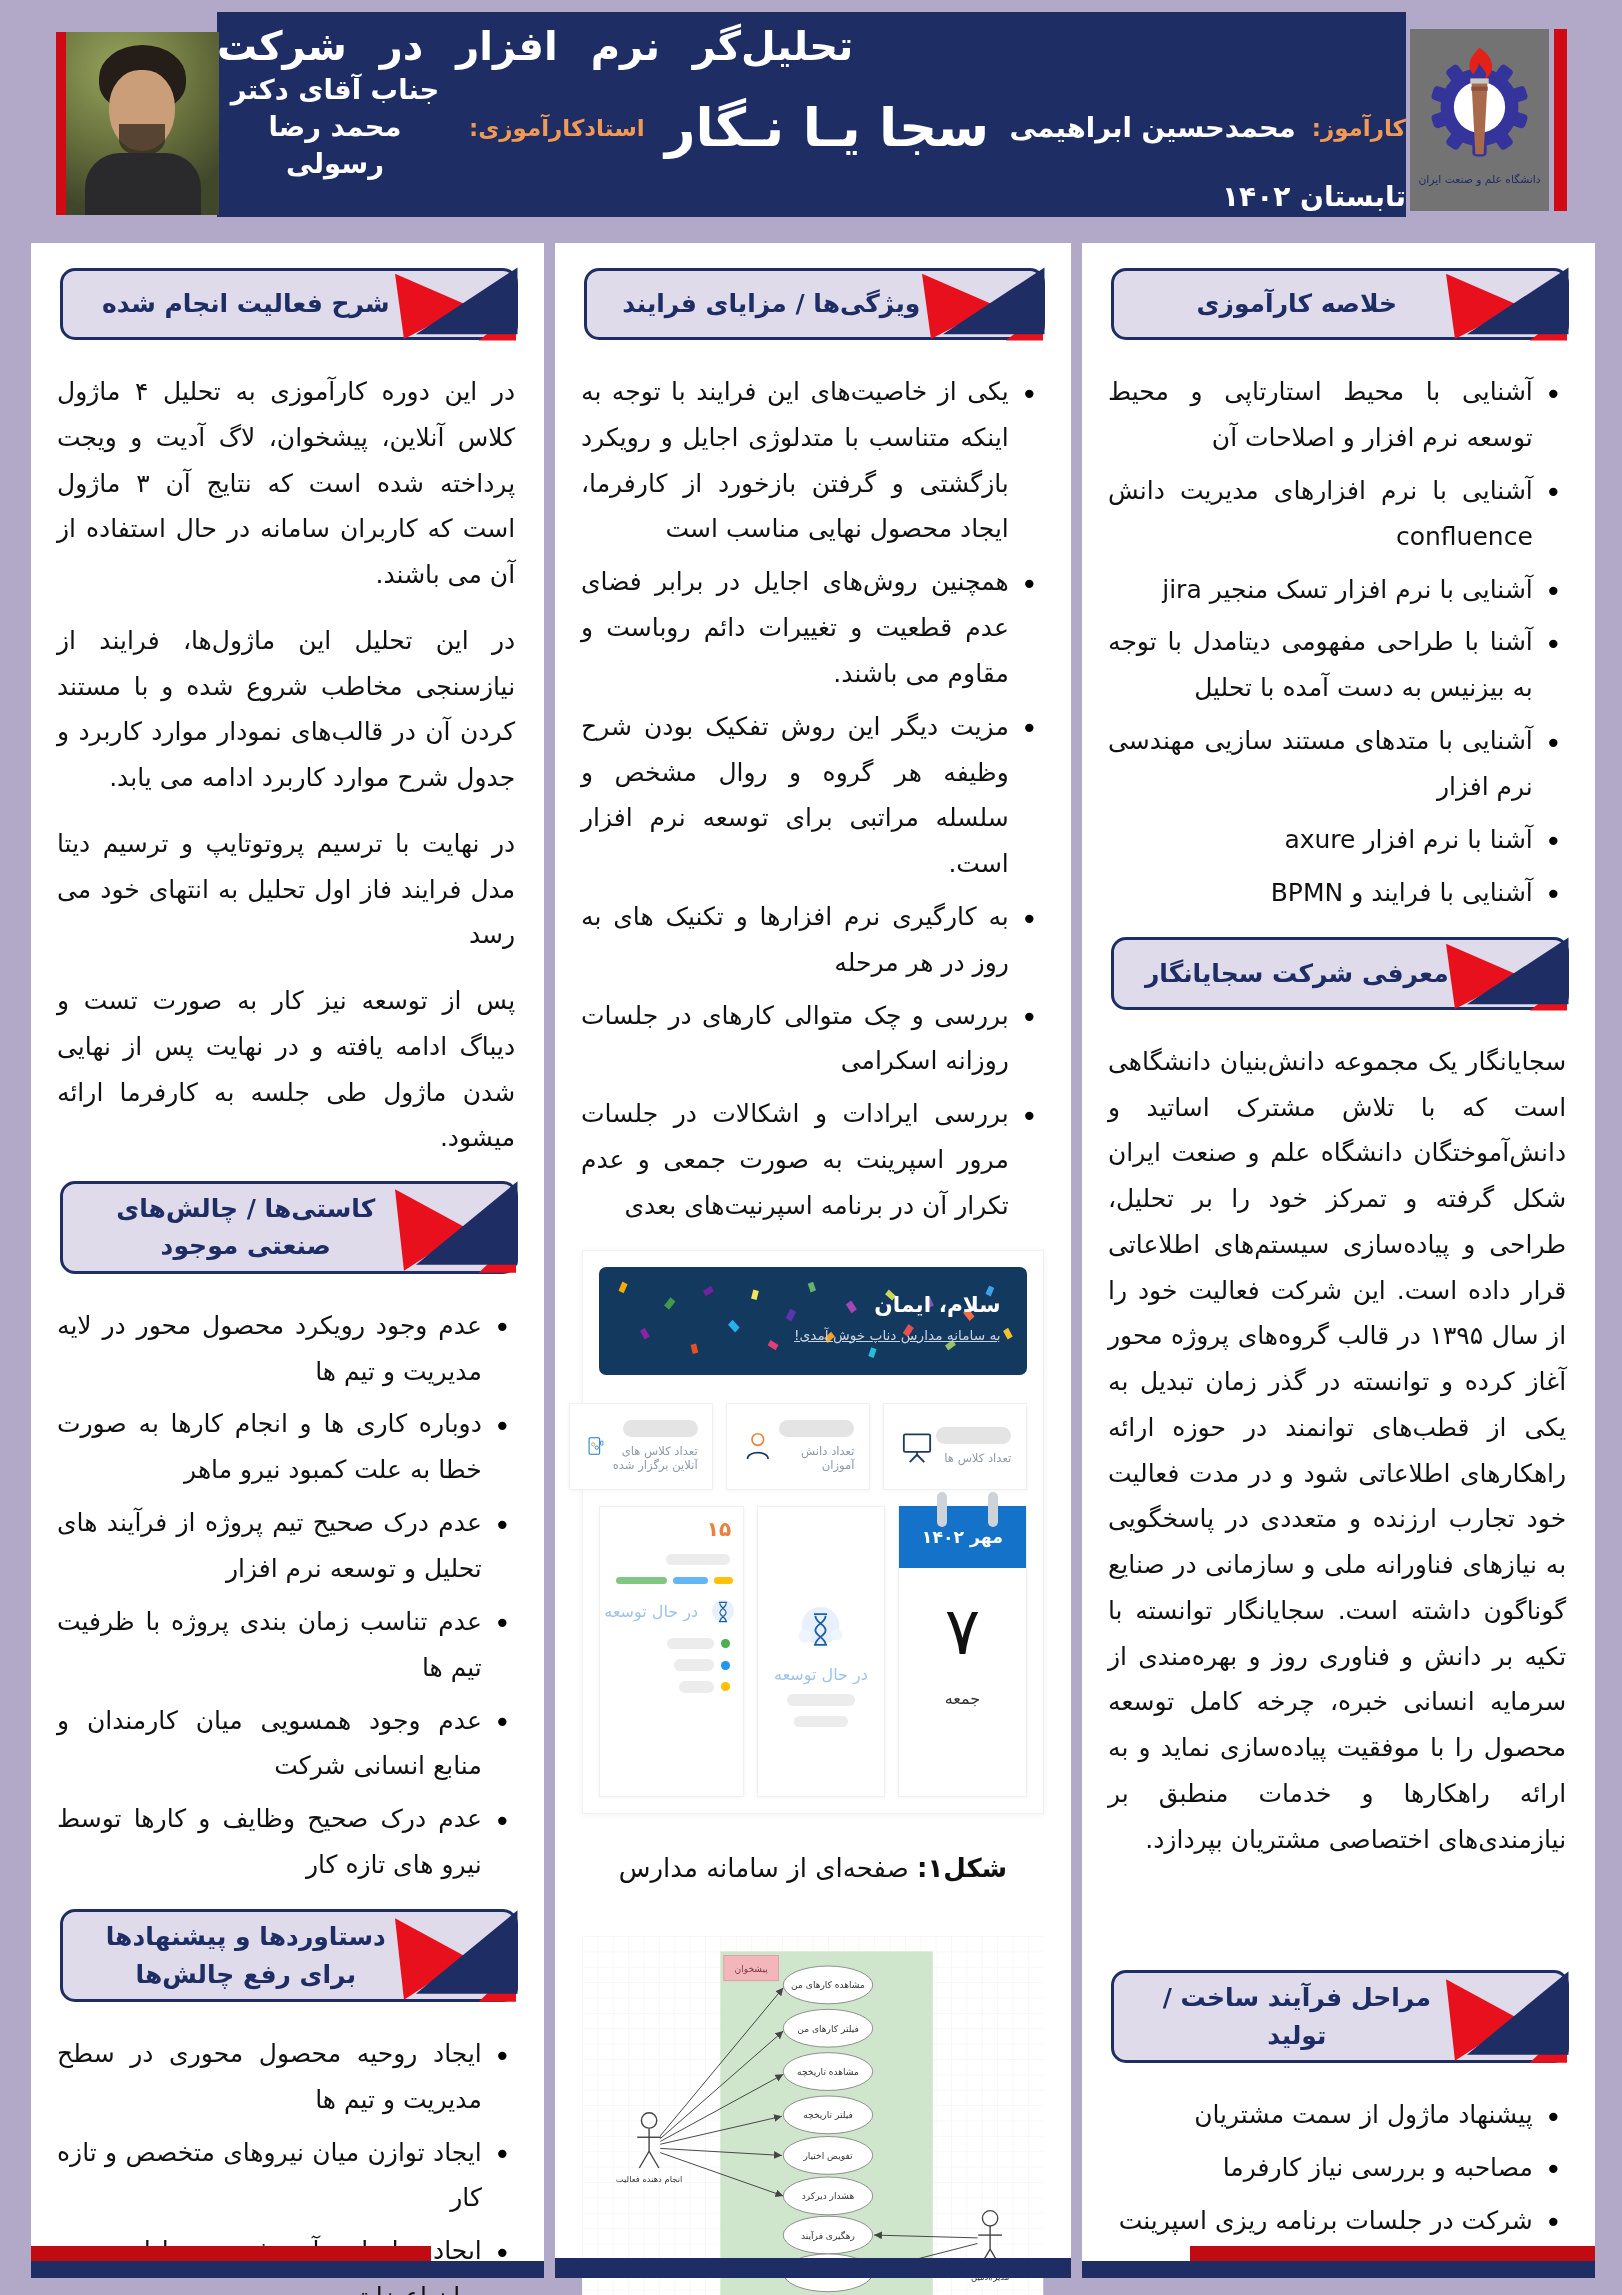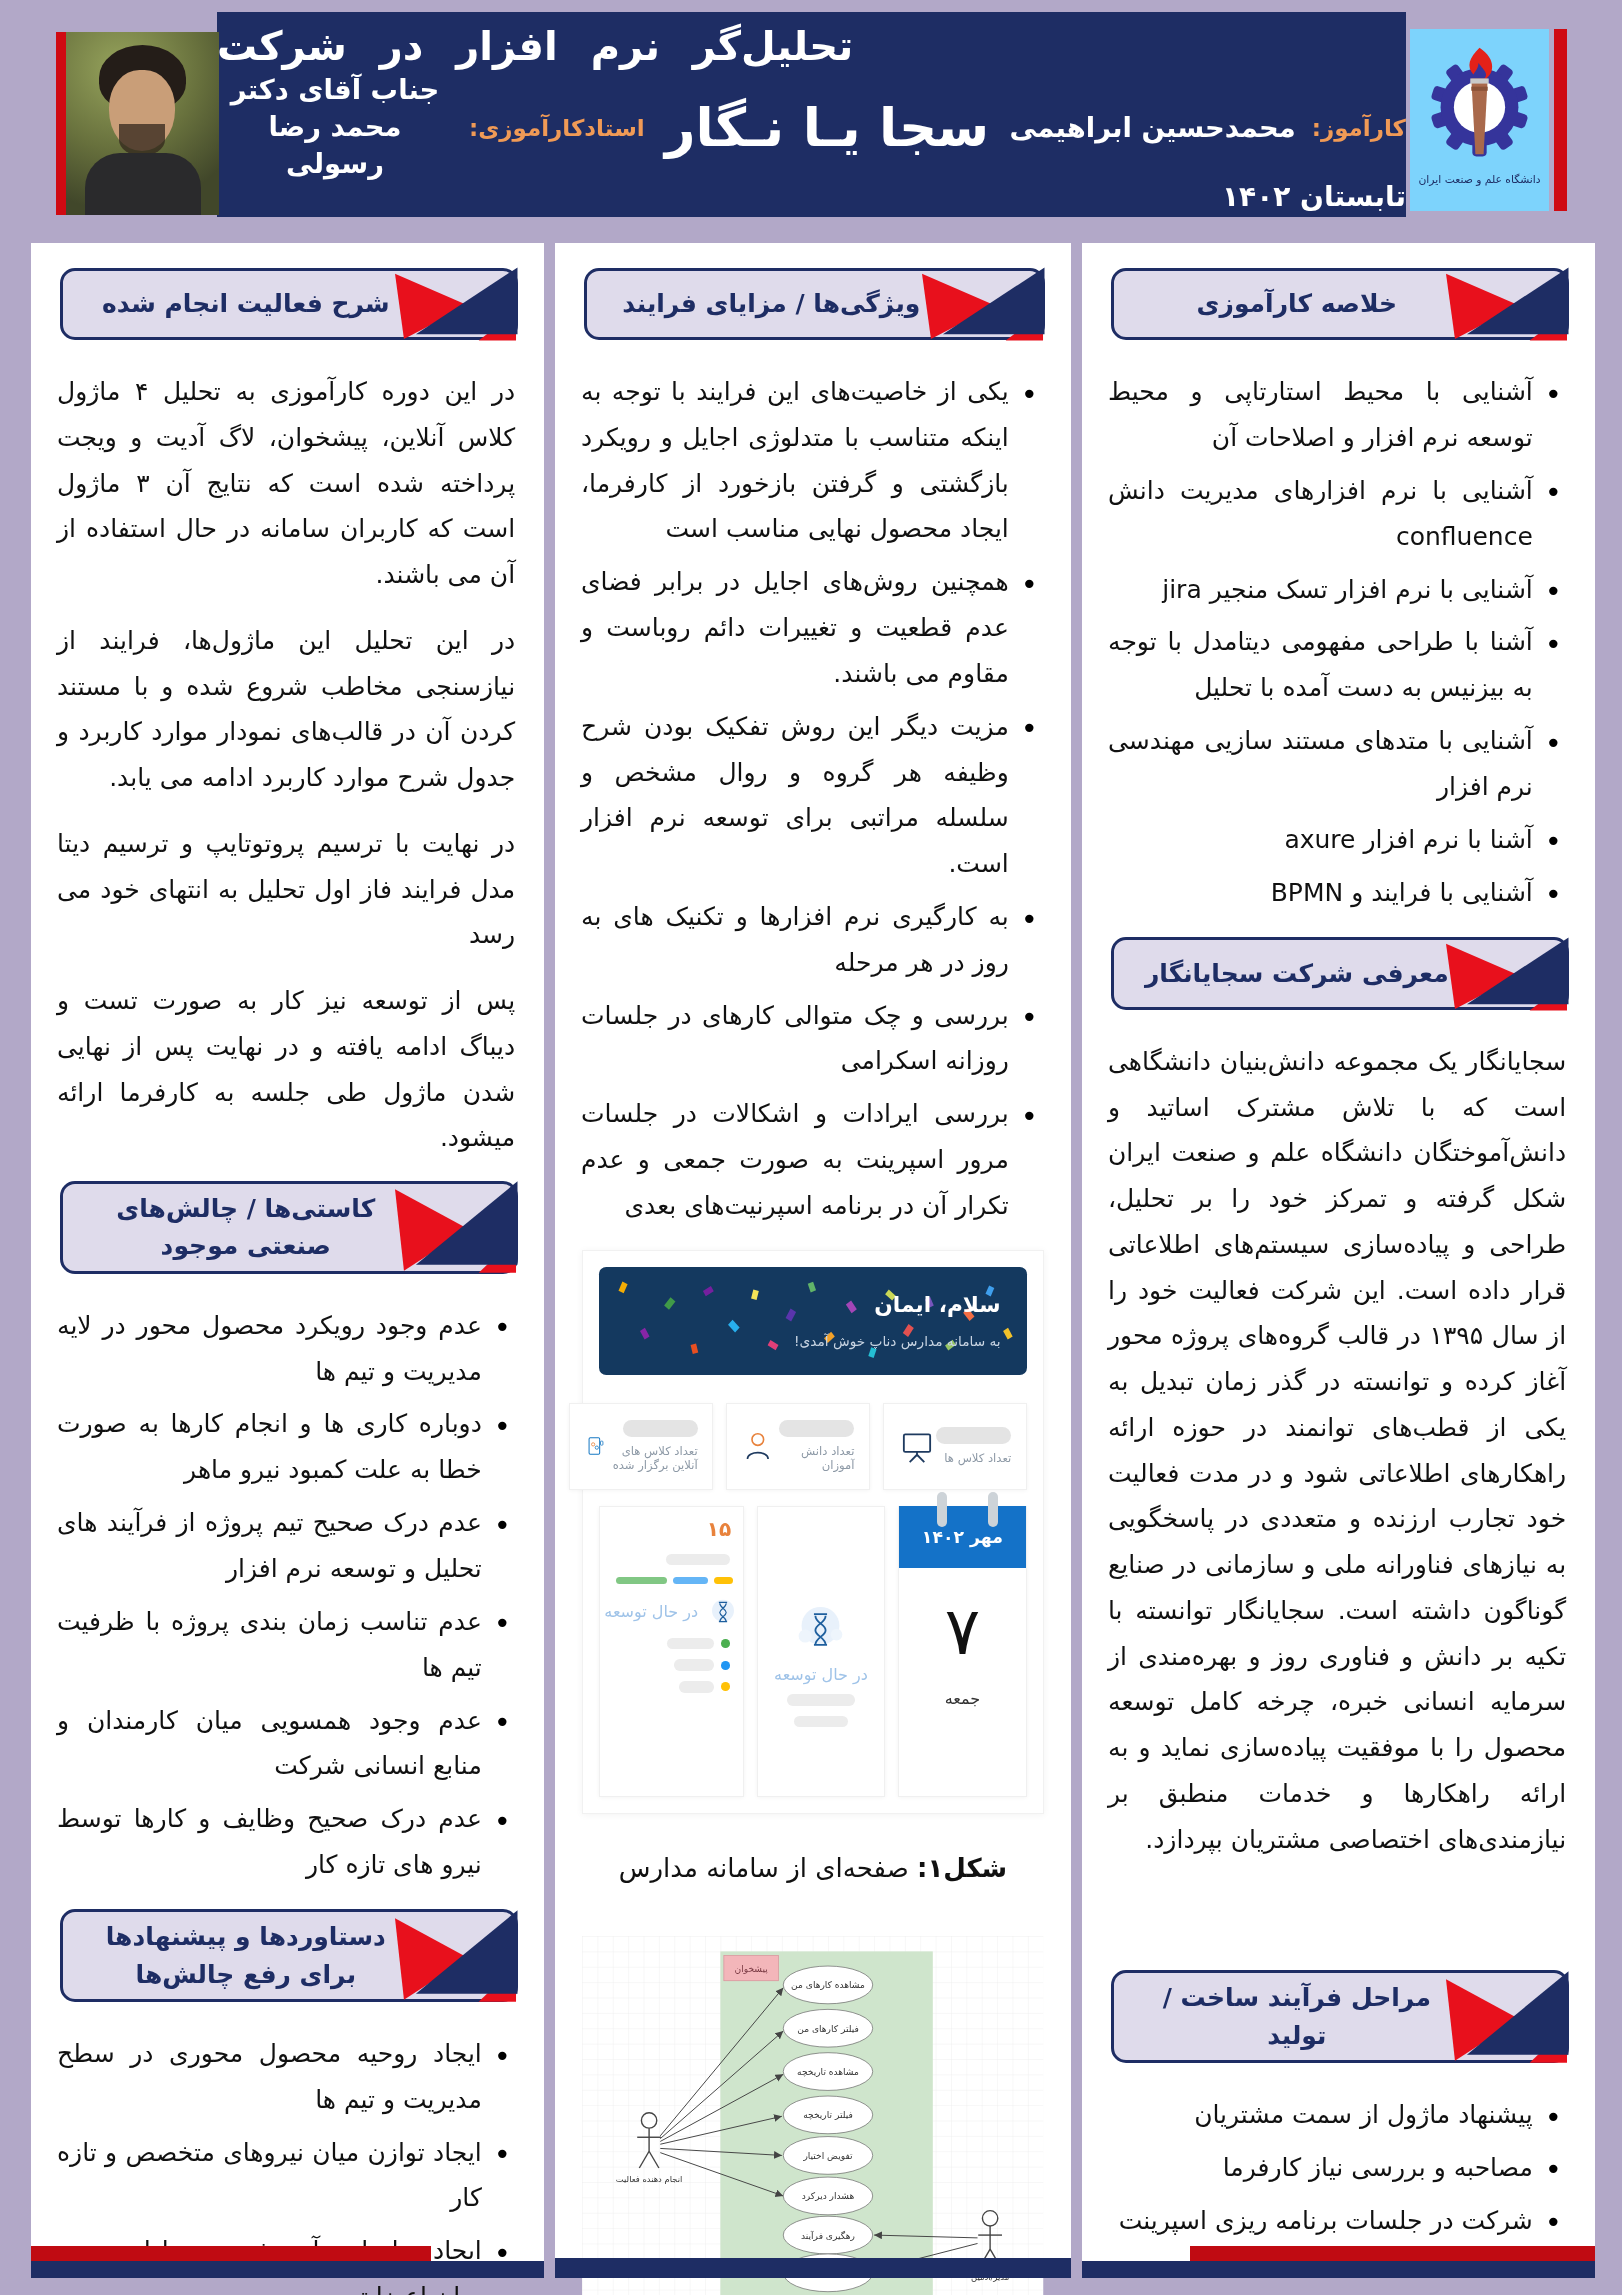--- a/index.html
+++ b/index.html
@@ -14,21 +14,21 @@
   .h-company{font-size:53px;font-weight:bold;letter-spacing:5.8px;margin:0 4.3px;white-space:nowrap;}
   .h-sup-name{font-size:27.4px;font-weight:bold;width:404px;text-align:center;line-height:1.35;}
   .h-season{text-align:right;font-weight:bold;font-size:28px;margin-top:-2.9px;}
   .photo-strip{position:absolute;left:56px;top:32px;width:10px;height:183px;background:#cf0a12;}
   .photo{position:absolute;left:66px;top:32px;width:153px;height:183px;overflow:hidden;
          background:radial-gradient(circle at 35% 20%,#96a35c,#68713d 45%,#41472a 80%);}
   .photo .hair{position:absolute;left:33px;top:13px;width:87px;height:66px;background:#241d18;border-radius:50% 50% 42% 42%;}
   .photo .face{position:absolute;left:43px;top:38px;width:66px;height:81px;background:#c99e78;border-radius:46% 46% 50% 50%;}
   .photo .beard{position:absolute;left:53px;top:92px;width:46px;height:32px;background:rgba(50,38,28,.75);border-radius:0 0 50% 50%;}
   .photo .shirt{position:absolute;left:19px;top:121px;width:116px;height:65px;background:#2a2a2c;border-radius:35px 35px 0 0;}
-  .logo-box{position:absolute;left:1410px;top:29px;width:139px;height:182px;background:#7dd3fc;display:flex;align-items:center;justify-content:center;}
+  .logo-box{position:absolute;left:1410px;top:29px;width:139px;height:182px;background:#737373;display:flex;align-items:center;justify-content:center;}
   .logo-strip{position:absolute;left:1554px;top:29px;width:13px;height:182px;background:#cf0a12;}
   
   .col{position:absolute;top:243px;height:2035px;background:#fff;}
   .col-left{left:31px;width:513px;}
   .col-mid{left:555px;width:516px;}
   .col-right{left:1082px;width:513px;}
   .col-inner{padding:21.7px 26px 0 26px;}
   .pill{position:relative;border:3.6px solid #1e2d64;background:#dfdbeb;border-radius:15px;
         display:flex;align-items:center;justify-content:center;color:#1e2d64;font-weight:bold;
         font-size:25px;letter-spacing:3.6px;text-align:center;min-height:55px;
@@ -40,21 +40,21 @@
   li.bitem::before{content:"•";position:absolute;right:-29px;top:-1.4px;font-size:29px;color:#000;}
   .foot-navy{position:absolute;left:0;bottom:0;width:100%;height:17.3px;background:#1e2d64;}
   .foot-red{position:absolute;bottom:17.3px;height:14.4px;background:#c00b12;}
   .foot-red.l{right:auto;left:0;width:78%;}
   .foot-red.r{left:auto;right:0;width:79%;}
   
   .fig1{margin:17.3px 1.4px 0;border:0.7px solid #f1f1f1;box-shadow:0 1.4px 7.2px rgba(0,0,0,.05);padding:16px;background:#fff;}
   .banner{position:relative;height:108px;border-radius:7.2px;background:#14395f;overflow:hidden;}
   .banner .greet{position:absolute;right:26px;top:24.6px;text-align:right;color:#fff;z-index:2;}
   .banner .greet .g1{font-size:21.7px;font-weight:bold;}
-  .banner .greet .g2{font-size:13.7px;color:#c8d4e2;margin-top:16px;}
+  .banner .greet .g2{font-size:13.7px;color:#c8d4e2;margin-top:10px;text-decoration:underline;}
   .stats{display:flex;gap:13px;margin-top:27.4px;}
   .stat{flex:1;border:0.7px solid #f0f0f0;box-shadow:0 1.4px 4.3px rgba(0,0,0,.05);height:85px;
         display:flex;align-items:center;justify-content:space-between;padding:0 14.4px;background:#fff;}
   .stat .txt{display:flex;flex-direction:column;align-items:flex-start;gap:7.2px;}
   .stat .ph{width:75px;height:17.3px;border-radius:8.7px;background:#e4e4e4;}
   .stat .lbl{font-size:11.6px;color:#8d99a6;}
   .row2{display:flex;gap:13px;margin-top:16px;align-items:stretch;}
   .rcard{flex:1;border:0.7px solid #f0f0f0;box-shadow:0 1.4px 4.3px rgba(0,0,0,.05);background:#fff;position:relative;min-height:289px;}
   .cal-head{position:relative;background:#1472c8;height:62px;display:flex;align-items:center;justify-content:center;
             color:#fff;font-size:17.3px;font-weight:bold;margin:-0.7px -0.7px 0;}

